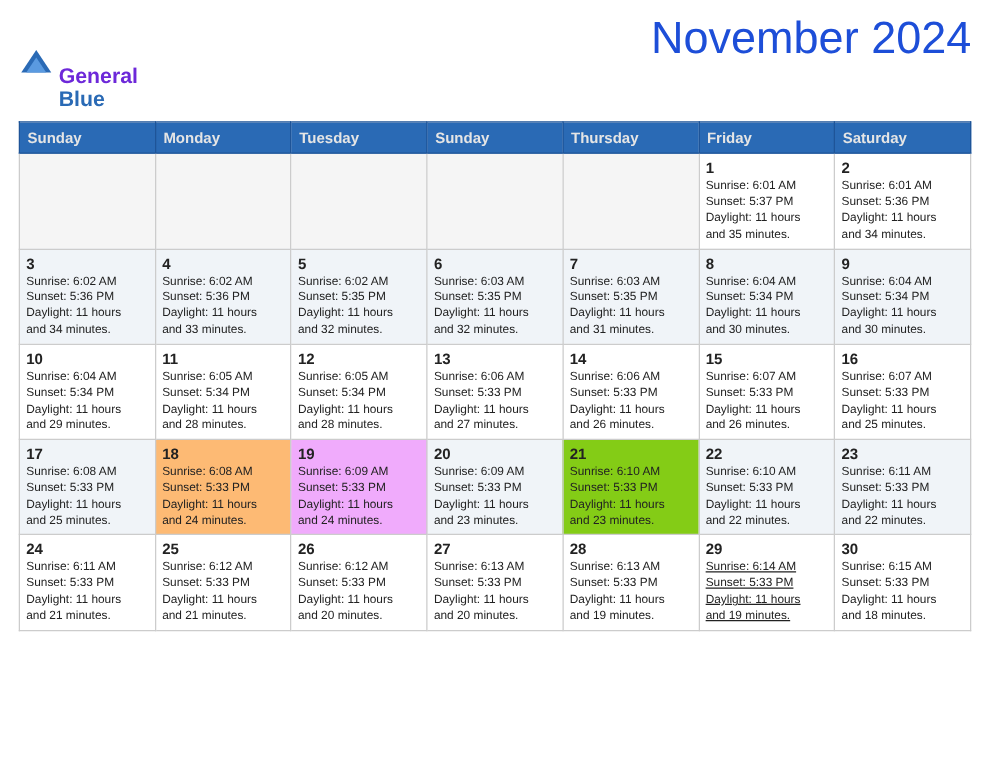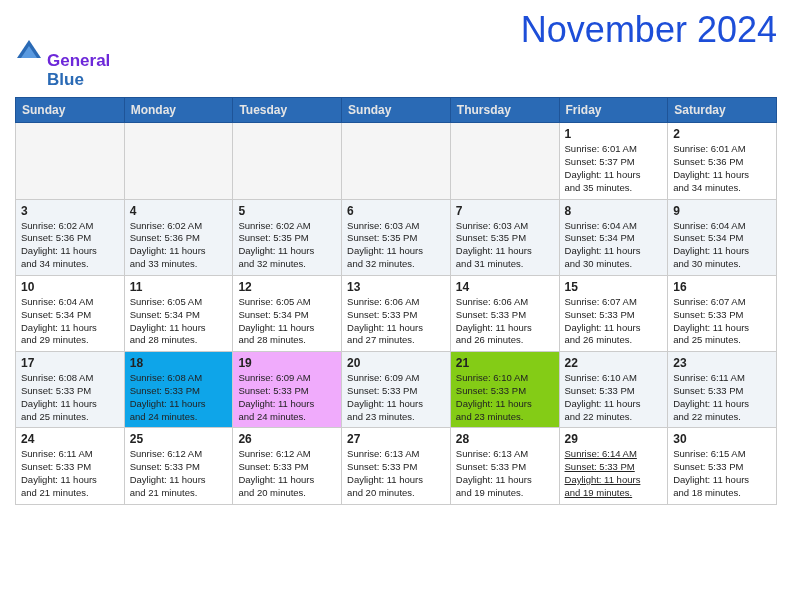--- a/index.html
+++ b/index.html
@@ -260,21 +260,21 @@
           </td>
         </tr>
         <tr style="background:#f0f4f8;">
           <td style="background: rgb(240, 244, 248);">
             <span class="day-num">17</span>
             <div class="day-info" style="white-space: pre-line;">Sunrise: 6:08 AM
 Sunset: 5:33 PM
 Daylight: 11 hours
 and 25 minutes.</div>
           </td>
-          <td style="background: #0ea5e9;">
+          <td style="background: #fdba74;">
             <span class="day-num">18</span>
             <div class="day-info" style="white-space: pre-line;">Sunrise: 6:08 AM
 Sunset: 5:33 PM
 Daylight: 11 hours
 and 24 minutes.</div>
           </td>
           <td style="background: #f0abfc;">
             <span class="day-num">19</span>
             <div class="day-info" style="white-space: pre-line;">Sunrise: 6:09 AM
 Sunset: 5:33 PM

